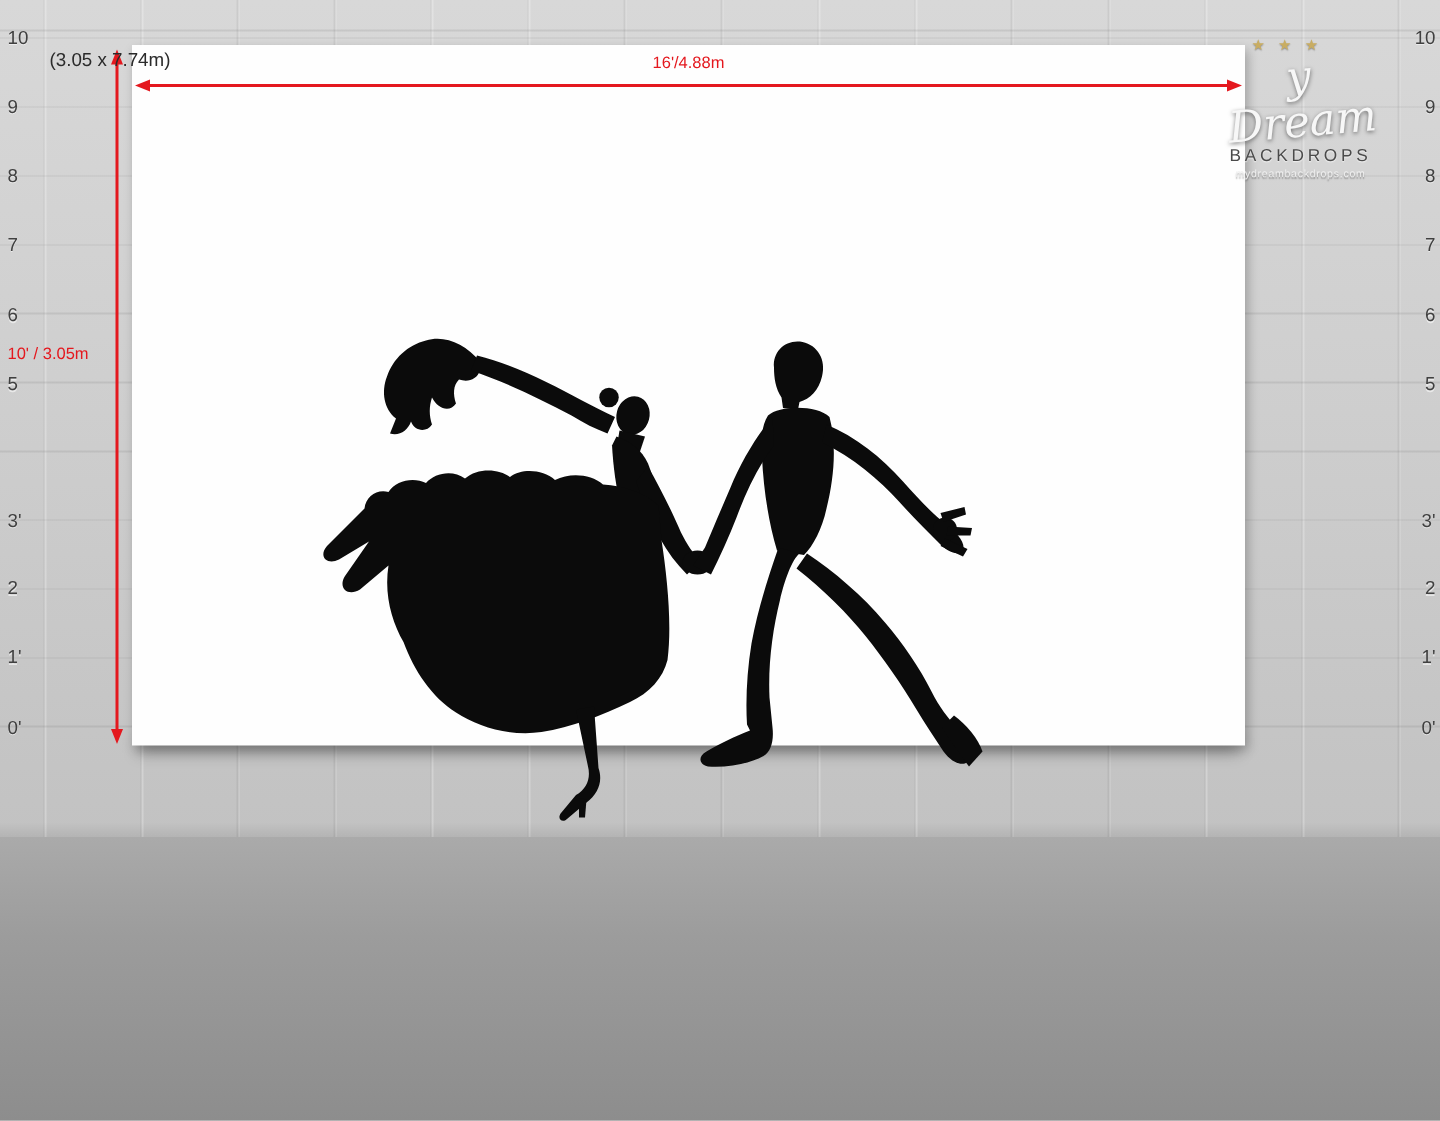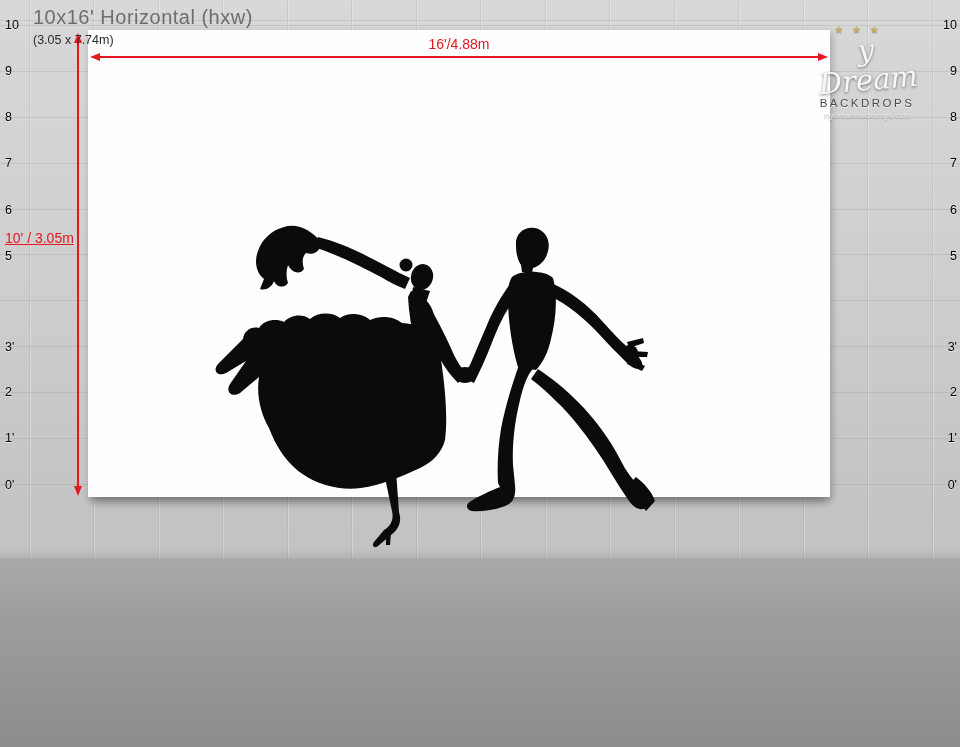--- a/index.html
+++ b/index.html
@@ -16,21 +16,21 @@
   .wall-footlines{position:absolute;left:0;top:0;width:960px;height:510px;
         background:repeating-linear-gradient(180deg,
           rgba(110,110,110,0.16) 0 1px, transparent 1px 45.9px);
         background-position:0 25px;}
   .floor{position:absolute;left:0;top:558px;width:960px;height:189px;
         background:linear-gradient(180deg,#aaaaaa 0%,#9c9c9c 35%,#8d8d8d 100%);}
   .horizon-shadow{position:absolute;left:0;top:548px;width:960px;height:14px;
         background:linear-gradient(180deg,rgba(0,0,0,0) 0%,rgba(0,0,0,0.10) 100%);}
 
   
-  .ruler-mark{position:absolute;width:26px;font-size:12.5px;color:#000000;
+  .ruler-mark{position:absolute;width:26px;font-size:12.5px;color:#404040;
         text-shadow:0 1px 0 rgba(255,255,255,0.55);}
   .ruler-left .ruler-mark{left:5px;text-align:left;}
   .ruler-right .ruler-mark{right:3px;text-align:right;}
 
   
   .page-title{position:absolute;left:33px;top:6px;font-size:20px;color:#6e6e6e;
         letter-spacing:0.5px;}
   .page-subtitle{position:absolute;left:33px;top:33px;font-size:12.5px;color:#2b2b2b;}
 
   
@@ -46,23 +46,23 @@
   .dim-line-v{position:absolute;top:8px;bottom:8px;left:3px;width:1.5px;background:#e4181e;}
   .arr{position:absolute;width:0;height:0;}
   .arr-left{left:0;top:0;border-top:4px solid transparent;border-bottom:4px solid transparent;
         border-right:10px solid #e4181e;}
   .arr-right{right:0;top:0;border-top:4px solid transparent;border-bottom:4px solid transparent;
         border-left:10px solid #e4181e;}
   .arr-up{top:0;left:0;border-left:4px solid transparent;border-right:4px solid transparent;
         border-bottom:10px solid #e4181e;}
   .arr-down{bottom:0;left:0;border-left:4px solid transparent;border-right:4px solid transparent;
         border-top:10px solid #e4181e;}
-  .dim-label{position:absolute;color:#e4181e;font-size:14px;white-space:nowrap;}
+  .dim-label{position:absolute;color:#e4181e;font-size:11px;white-space:nowrap;}
   .dim-w-label{left:50%;top:-17px;transform:translateX(-50%);}
-  .dim-h-label{left:5px;top:230px;text-decoration:underline;}
+  .dim-h-label{left:5px;top:230px;}
 
   
   .logo{position:absolute;left:812px;top:24px;width:110px;text-align:center;}
   .logo-stars{display:block;font-size:10px;letter-spacing:3px;color:#c9ad62;
         text-shadow:0 1px 1px rgba(0,0,0,0.35);margin-left:-18px;}
   .logo-script{display:block;font-family:"DejaVu Serif", serif;font-style:italic;
         font-size:29px;line-height:30px;color:#f7f7f7;
         text-shadow:0 1px 3px rgba(0,0,0,0.5);transform:rotate(-5deg);}
   .logo-brand{display:block;font-size:11.5px;font-weight:normal;letter-spacing:2.5px;
         color:#4a4a4a;text-shadow:0 1px 1px rgba(255,255,255,0.8);margin-top:2px;}
@@ -145,21 +145,20 @@
     <div class="dim-label dim-w-label">16'/4.88m</div>
   </div>
 
   <div class="dim" style="left:74px;top:33px;width:8px;height:463px">
     <span class="arr arr-up"></span>
     <span class="arr arr-down"></span>
     <div class="dim-line-v"></div>
   </div>
   <div class="dim-label dim-h-label">10' / 3.05m</div>
 
-  <div class="page-title">10x16' Horizontal (hxw)</div>
   <div class="page-subtitle">(3.05 x 7.74m)</div>
 
   <div class="logo">
     <span class="logo-stars">★ ★ ★</span>
     <span class="logo-script">y Dream</span>
     <span class="logo-brand">BACKDROPS</span>
     <span class="logo-site">mydreambackdrops.com</span>
   </div>
 
 </div>

